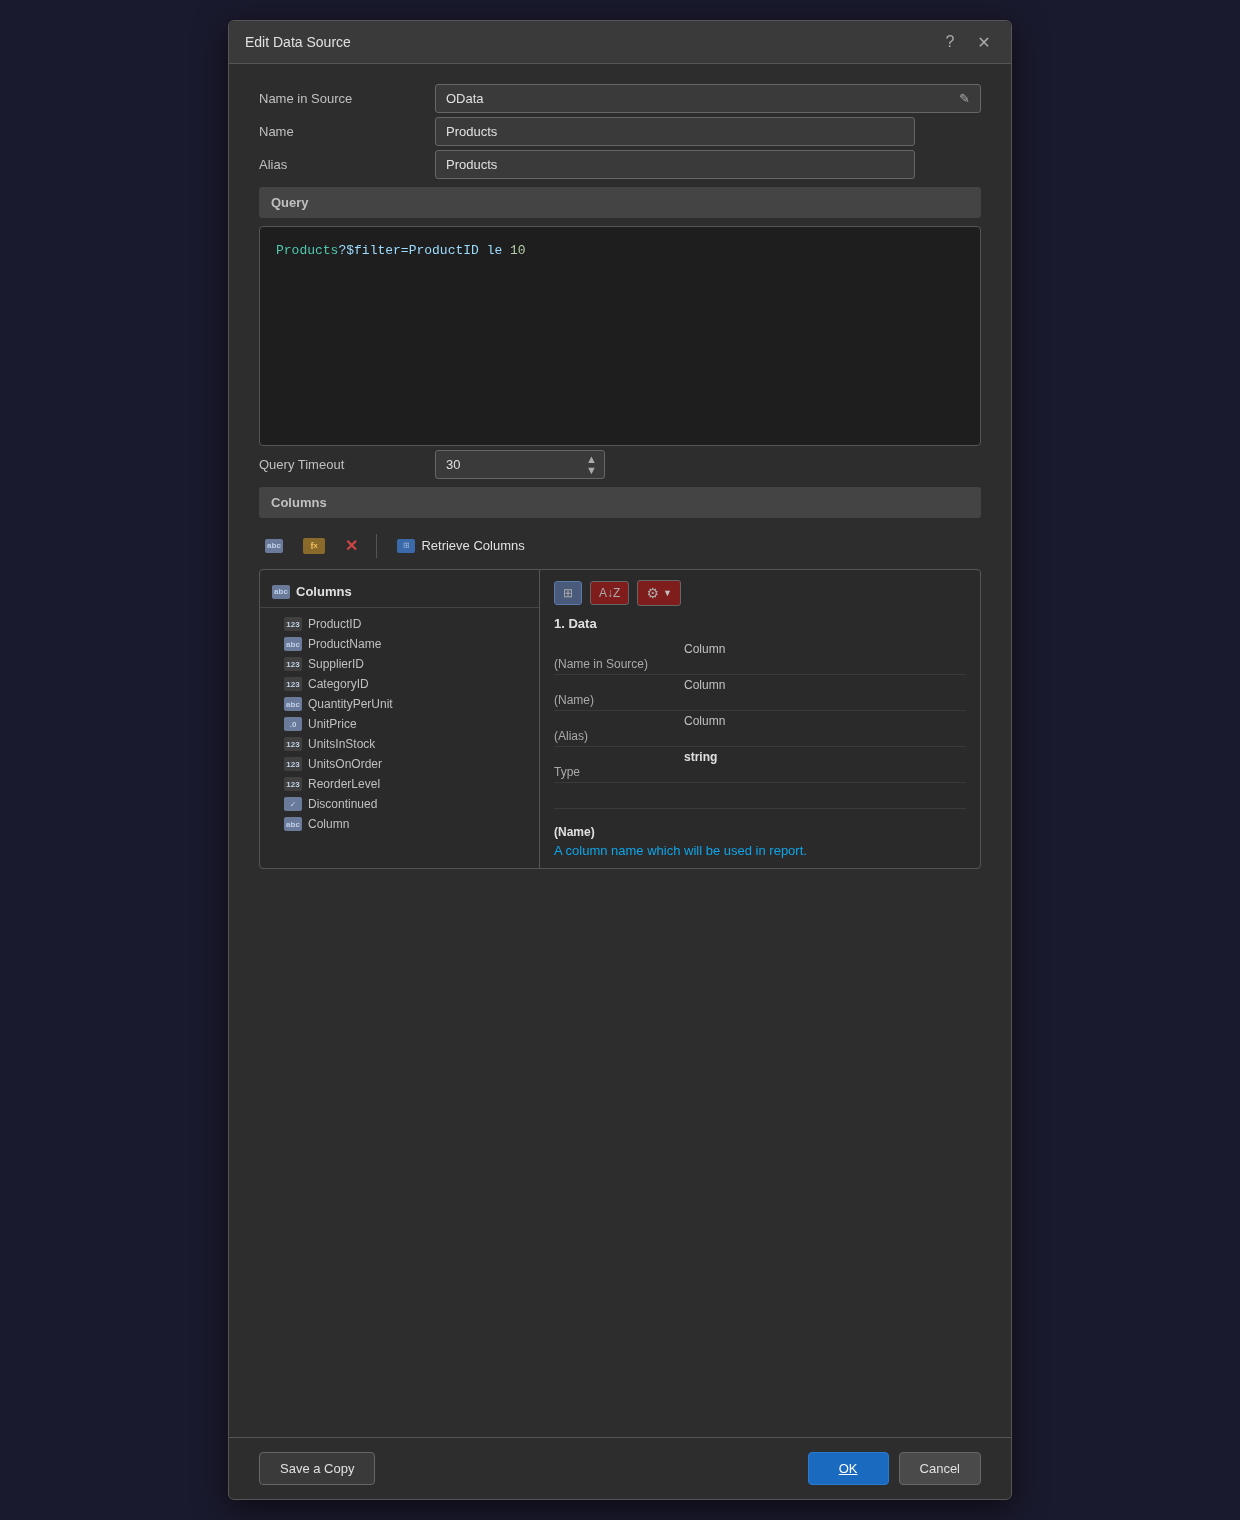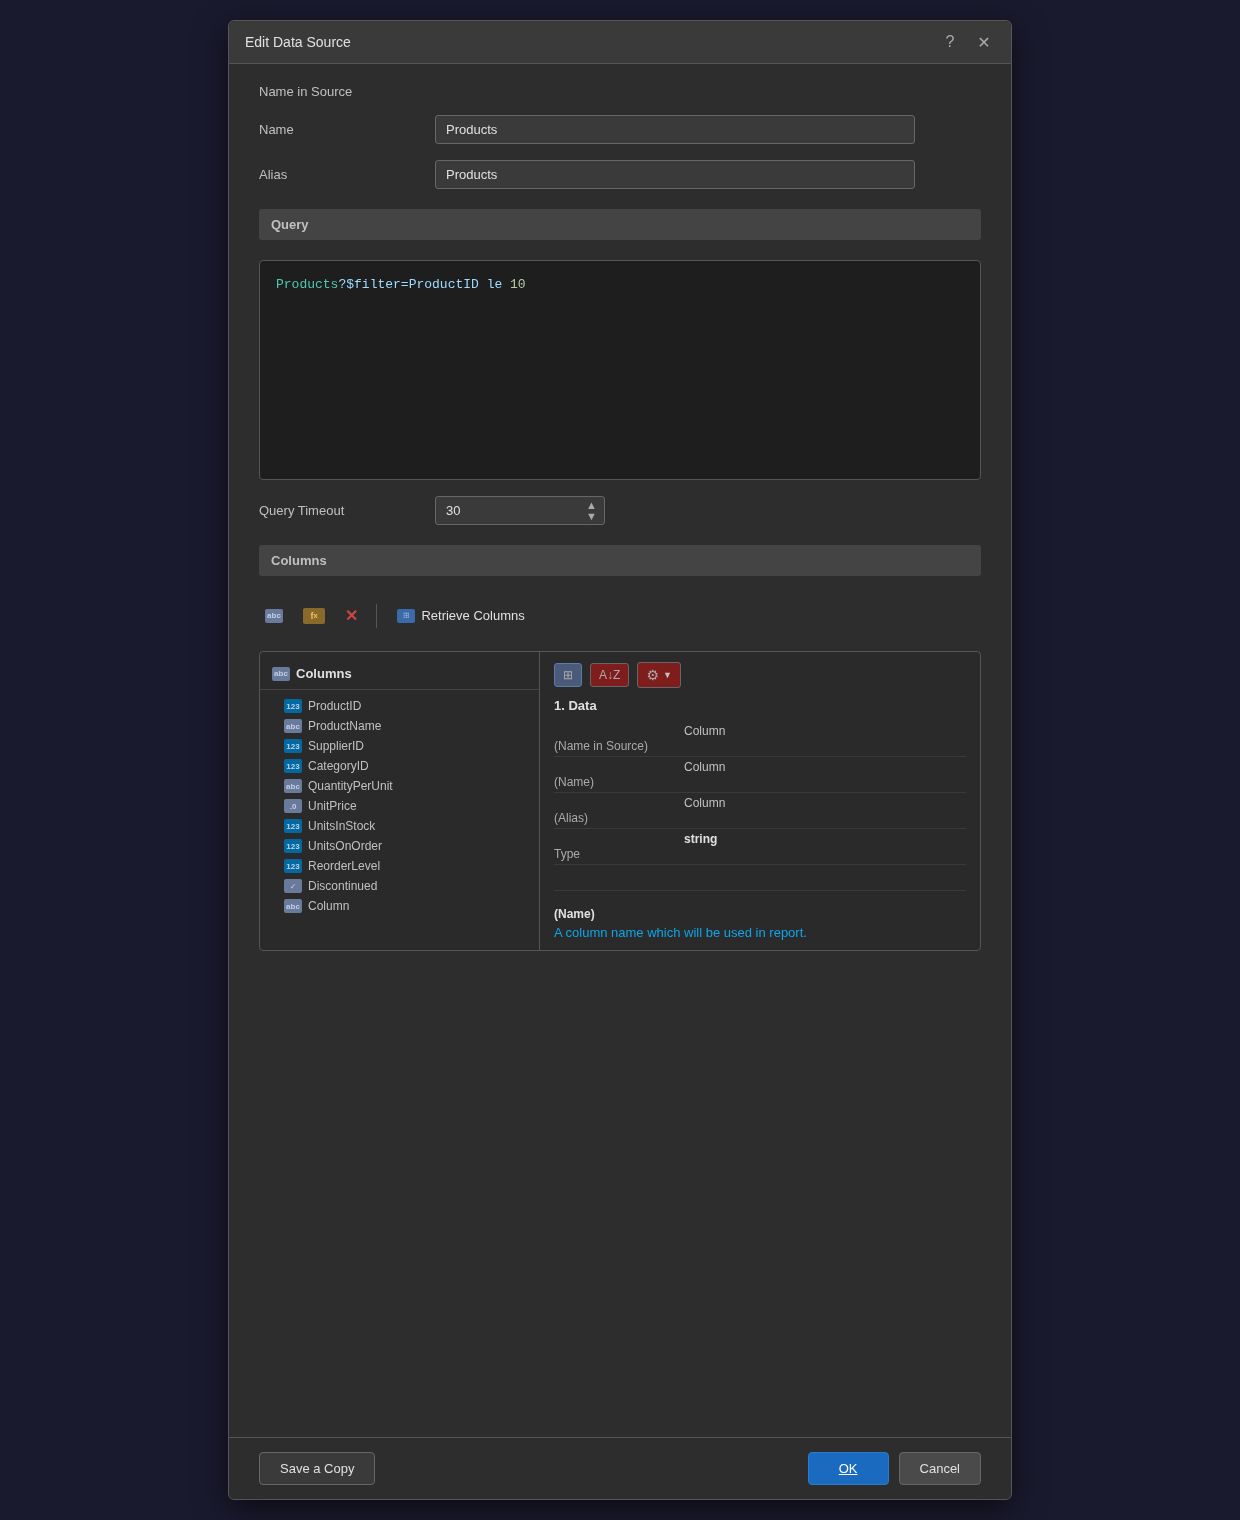--- a/index.html
+++ b/index.html
@@ -53,21 +53,21 @@
       align-items: center;
       justify-content: center;
       border-radius: 3px;
     }
 
     .dialog-body {
       padding: 20px 30px;
       flex: 1;
       display: flex;
       flex-direction: column;
-      gap: 16px;
+      gap: 4px;
     }
 
     .form-row {
       display: flex;
       align-items: center;
       gap: 16px;
     }
     .form-label {
       color: #c0c0c0;
       font-size: 13px;
@@ -352,21 +352,21 @@
       cursor: pointer;
     }
 
     
     .icon-abc-type {
       display: inline-flex; align-items: center; justify-content: center;
       width: 18px; height: 14px; background: #6a7a9a; color: #c0d0e8; font-size: 8px; font-weight: 700; border-radius: 2px;
     }
     .icon-123-type {
       display: inline-flex; align-items: center; justify-content: center;
-      width: 18px; height: 14px; background: #0369a1; color: #c0d0e8; font-size: 8px; font-weight: 700; border-radius: 2px;
+      width: 18px; height: 14px; background: #404040; color: #c0d0e8; font-size: 8px; font-weight: 700; border-radius: 2px;
     }
     .icon-dot0-type {
       display: inline-flex; align-items: center; justify-content: center;
       width: 18px; height: 14px; background: #6a7a9a; color: #c0d0e8; font-size: 8px; font-weight: 700; border-radius: 2px;
     }
     .icon-chk-type {
       display: inline-flex; align-items: center; justify-content: center;
       width: 18px; height: 14px; background: #6a7a9a; color: #c0d0e8; font-size: 8px; border-radius: 2px;
     }
     .icon-retrieve {
@@ -393,20 +393,24 @@
     <div class="title-bar-actions">
       <button class="title-bar-btn">?</button>
       <button class="title-bar-btn">✕</button>
     </div>
   </div>
 
   <div class="dialog-body">
 
     <div class="name-in-source-row">
       <span class="form-label">Name in Source</span>
+      <div class="name-in-source-input-wrap">
+        <span class="name-in-source-text">OData</span>
+        <span class="edit-icon">✎</span>
+      </div>
     </div>
 
     <div class="form-row">
       <span class="form-label">Name</span>
       <input class="form-input" type="text" value="Products" style="">
     </div>
 
     <div class="form-row">
       <span class="form-label">Alias</span>
       <input class="form-input" type="text" value="Products" style="">

